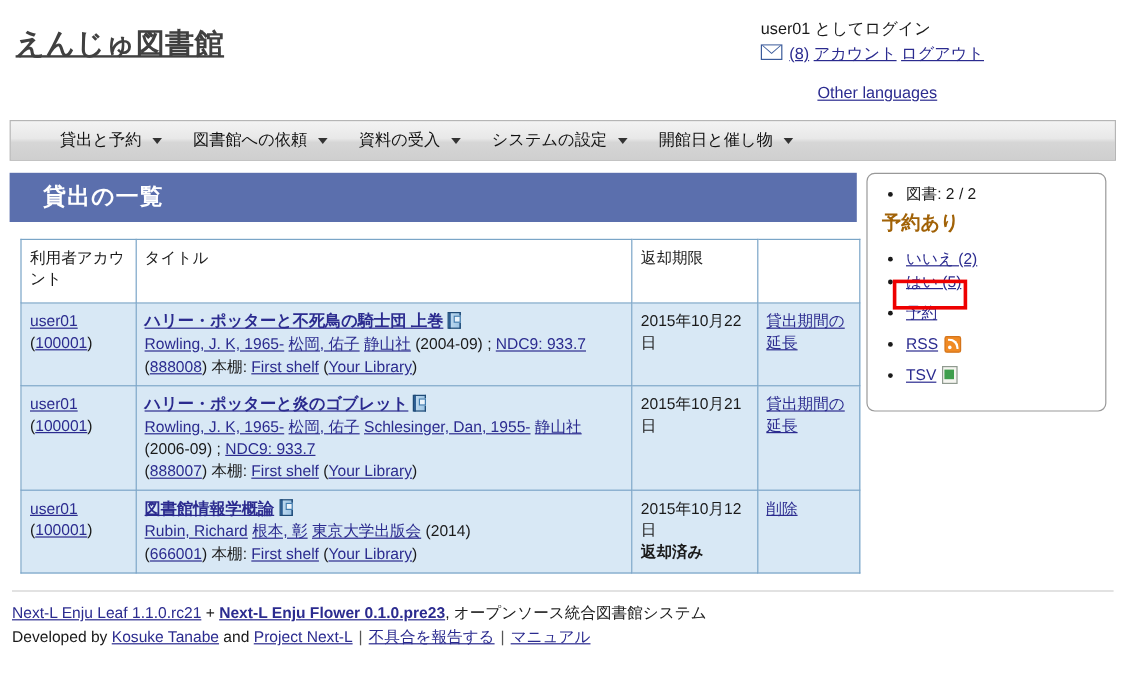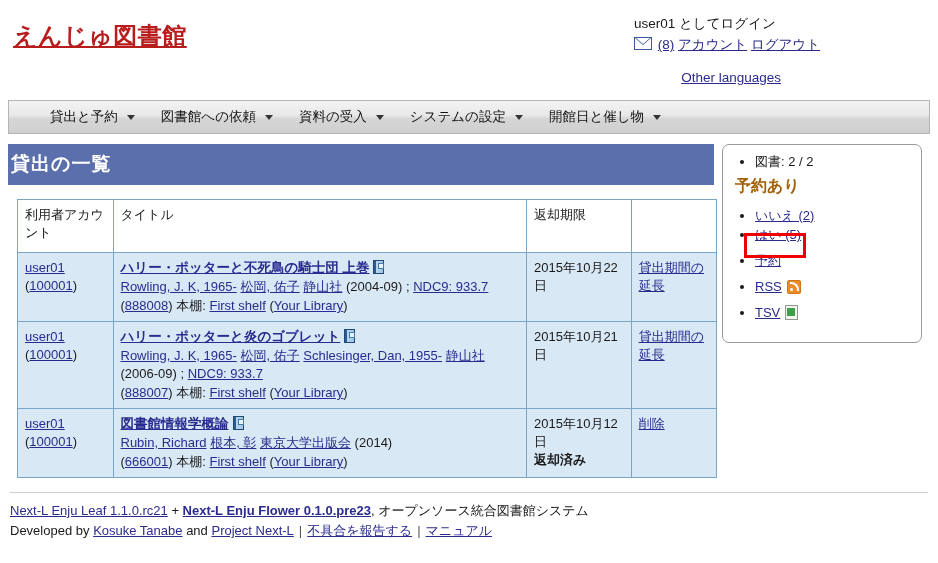--- a/index.html
+++ b/index.html
@@ -25,21 +25,21 @@
   #header {
     position: relative;
     height: 98px;
   }
   #site-title {
     position: absolute;
     left: 13px;
     top: 20px;
     font-size: 24px;
     font-weight: bold;
-    color: #b91c1c;
+    color: #404040;
     text-decoration: underline;
     letter-spacing: 0.5px;
   }
   #user-box {
     position: absolute;
     right: 118px;
     top: 14px;
     text-align: left;
     font-size: 13.5px;
     line-height: 20px;
@@ -121,21 +121,21 @@
     position: absolute;
     left: 8px;
     top: 144px;
     width: 706px;
   }
   #page-title-bar {
     background: #5b6fad;
     color: #ffffff;
     font-size: 19px;
     font-weight: bold;
-    padding: 7px 10px 8px 3px;
+    padding: 7px 10px 8px 28px;
     letter-spacing: 1px;
   }
   table.loans {
     border-collapse: collapse;
     width: 700px;
     margin-top: 14px;
     margin-left: 9px;
     table-layout: fixed;
   }
   table.loans th, table.loans td {

